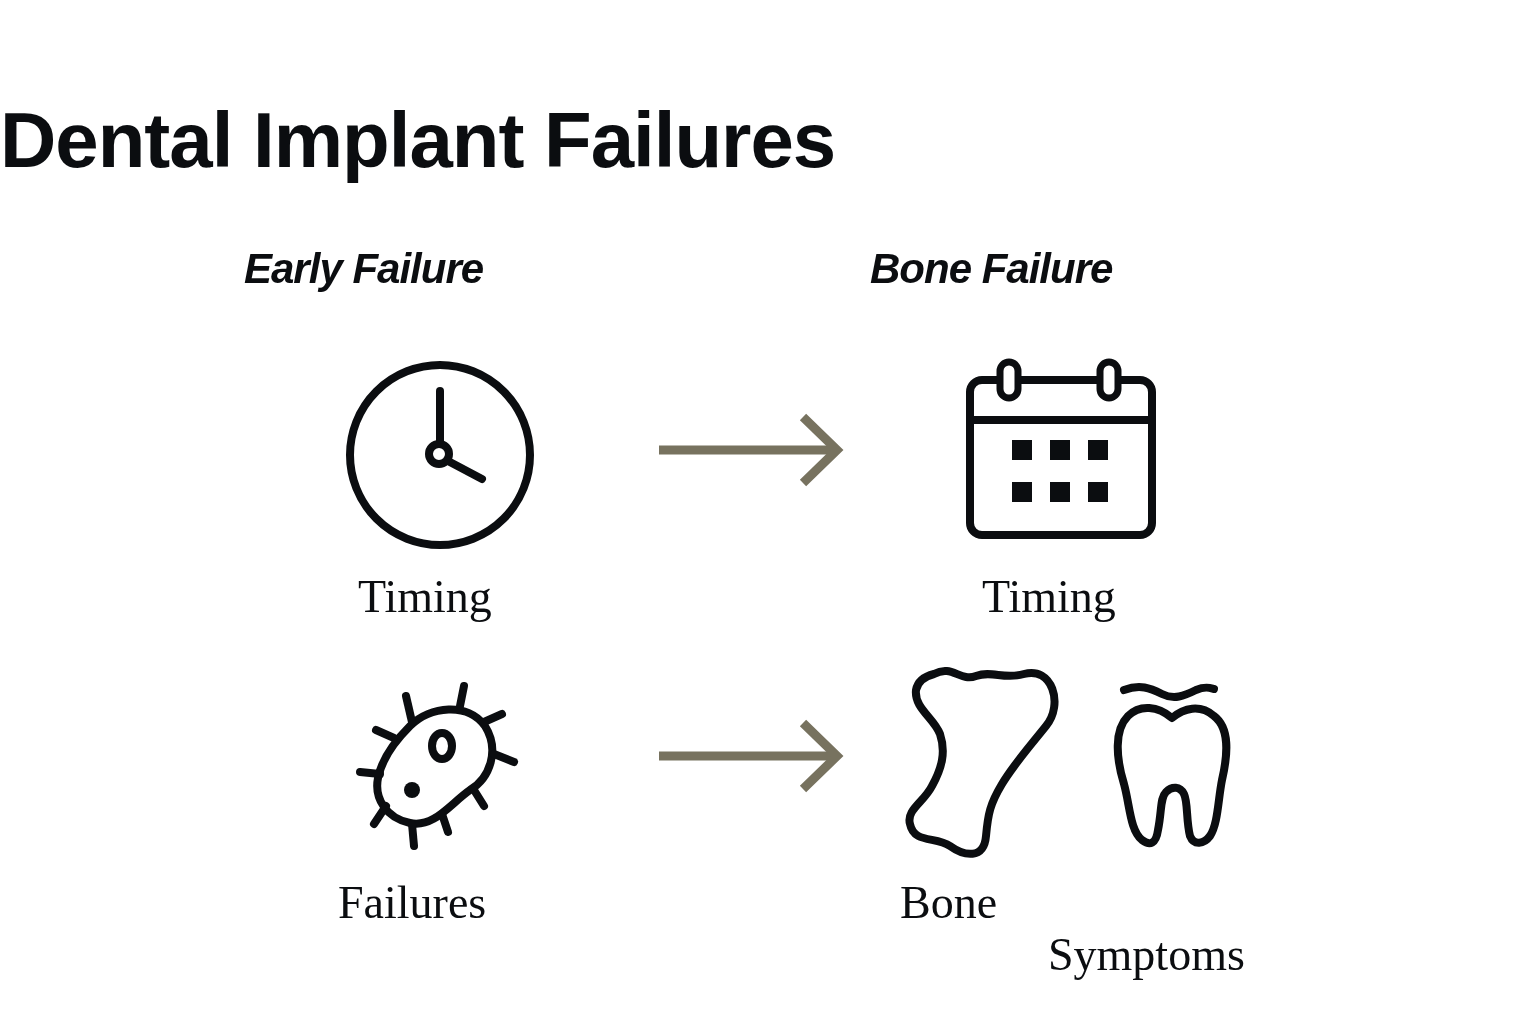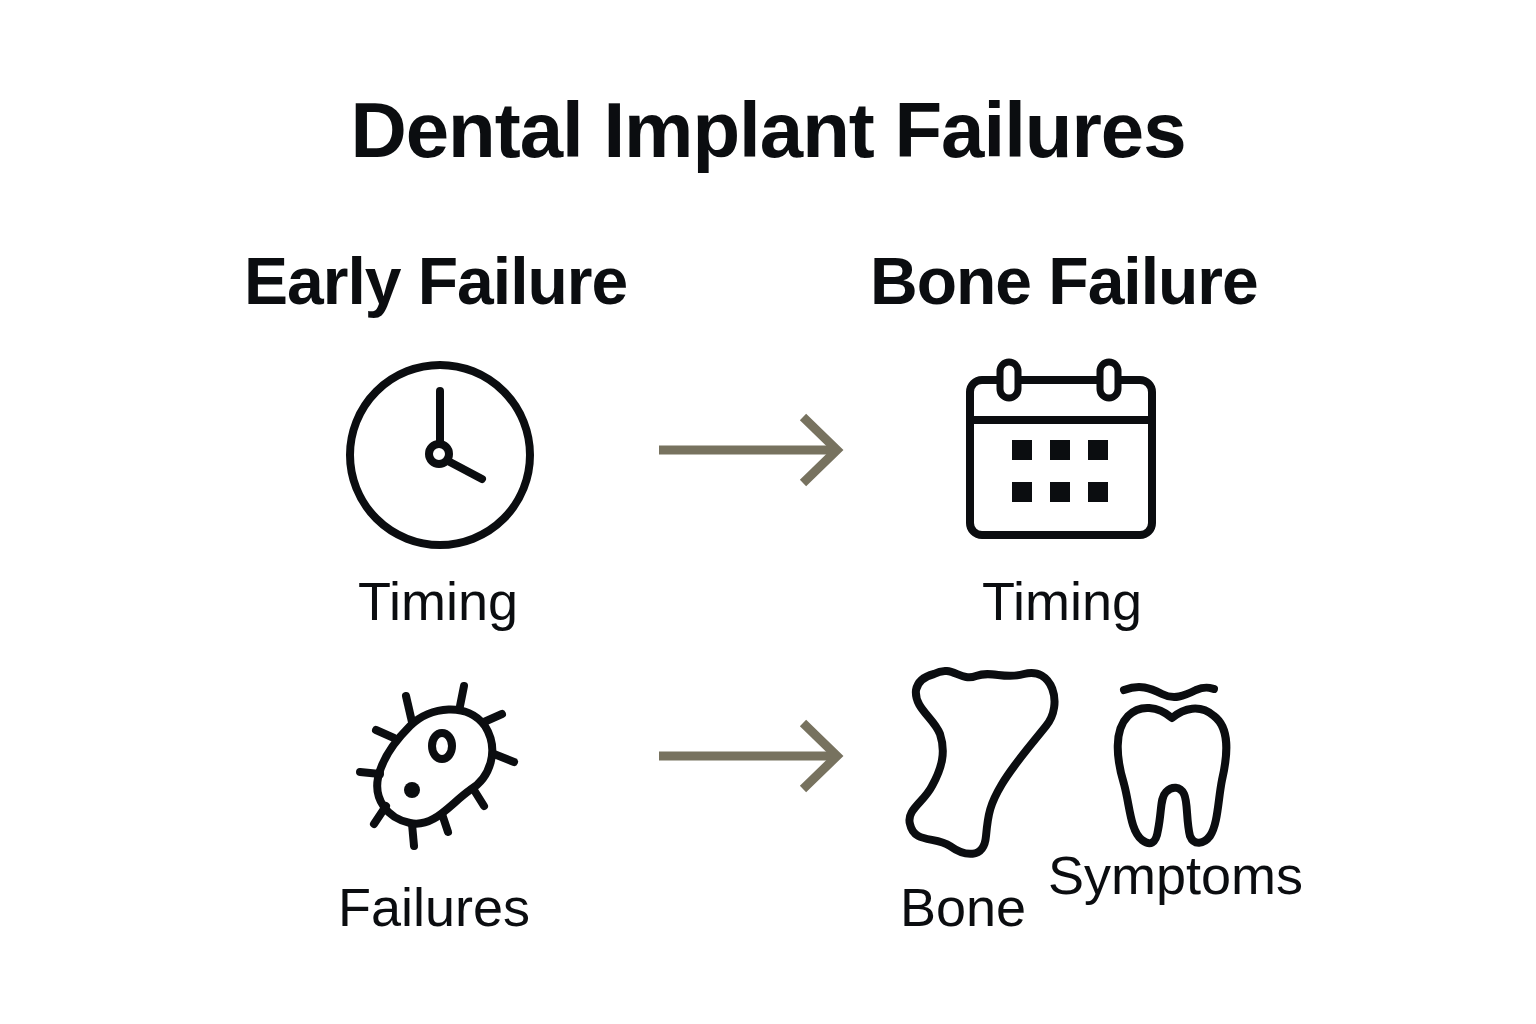--- a/index.html
+++ b/index.html
@@ -2,25 +2,25 @@
 <html><head>
 <meta charset="utf-8">
 <style>
   html, body { margin: 0; padding: 0; }
   body {
     width: 1536px; height: 1024px; background: #ffffff; position: relative; overflow: hidden;
     font-family: "Liberation Sans", "DejaVu Sans", sans-serif; color: #0b0d10;
   }
   .abs { position: absolute; }
   .title {
-    left: 0; width: 1496px; top: 91px; text-align: center;
-    font-size: 78px; font-weight: 700; letter-spacing: -1px; line-height: 1; padding-left: 20px;
+    left: 0; width: 1496px; top: 101px; text-align: left;
+    font-size: 78px; font-weight: 700; letter-spacing: -1px; line-height: 1;
   }
-  .col-head { font-size: 66px; font-weight: 700; line-height: 1; letter-spacing: -1px; }
-  .label { font-size: 54px; font-weight: 400; line-height: 1; }
+  .col-head { font-size: 42px; font-weight: 700; line-height: 1; letter-spacing: -1px; font-style: italic; }
+  .label { font-size: 46px; font-weight: 400; line-height: 1; font-family: Liberation Serif, serif; }
   svg { overflow: visible; }
 </style>
 </head>
 <body>
 
 <div class="abs title">Dental Implant Failures</div>
 
 <div class="abs col-head" style="left:244px; top:248px;">Early Failure</div>
 <div class="abs col-head" style="left:870px; top:248px;">Bone Failure</div>
 
@@ -77,13 +77,13 @@
 
 <svg class="abs" style="left:904px; top:664px;" width="160" height="200" viewBox="0 0 160 200">
   <path d="M30,10 C48,0 56,18 72,12 C88,6 100,16 120,10 C148,2 160,40 142,62 C126,82 110,100 98,120 C86,140 84,150 82,172 C80,196 60,192 46,182 C32,172 10,180 6,160 C2,146 20,138 28,122 C38,104 42,88 36,70 C30,54 10,44 12,26 C14,16 22,12 30,10 Z" fill="none" stroke="#0b0d10" stroke-width="8" stroke-linejoin="round"></path>
 </svg>
 <div class="abs label" style="left:900px; top:880px;">Bone</div>
 
 <svg class="abs" style="left:1110px; top:680px;" width="125" height="175" viewBox="0 0 125 175">
   <path d="M14,10 C30,4 40,8 52,14 C64,20 74,16 86,10 C96,6 100,8 104,9" fill="none" stroke="#0b0d10" stroke-width="8" stroke-linecap="round"></path>
   <path d="M62,38 C48,26 30,24 18,36 C4,50 6,78 14,104 C20,126 20,150 32,160 C40,166 46,164 48,150 C52,130 50,118 56,112 C62,106 70,106 74,114 C78,122 76,140 80,156 C84,166 94,164 100,156 C108,144 108,120 112,100 C118,74 120,48 104,36 C90,24 74,28 62,38 Z" fill="none" stroke="#0b0d10" stroke-width="8" stroke-linejoin="round"></path>
 </svg>
-<div class="abs label" style="left:1048px; top:848px;">Symptoms</div>
+<div class="abs label" style="left:1048px; top:932px;">Symptoms</div>
 
 </body></html>

